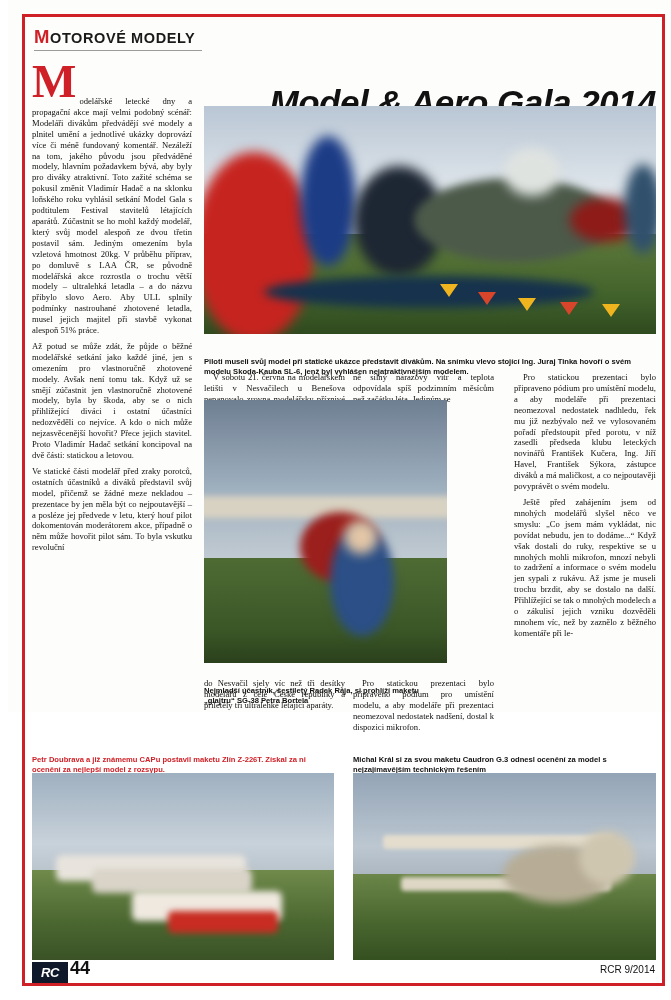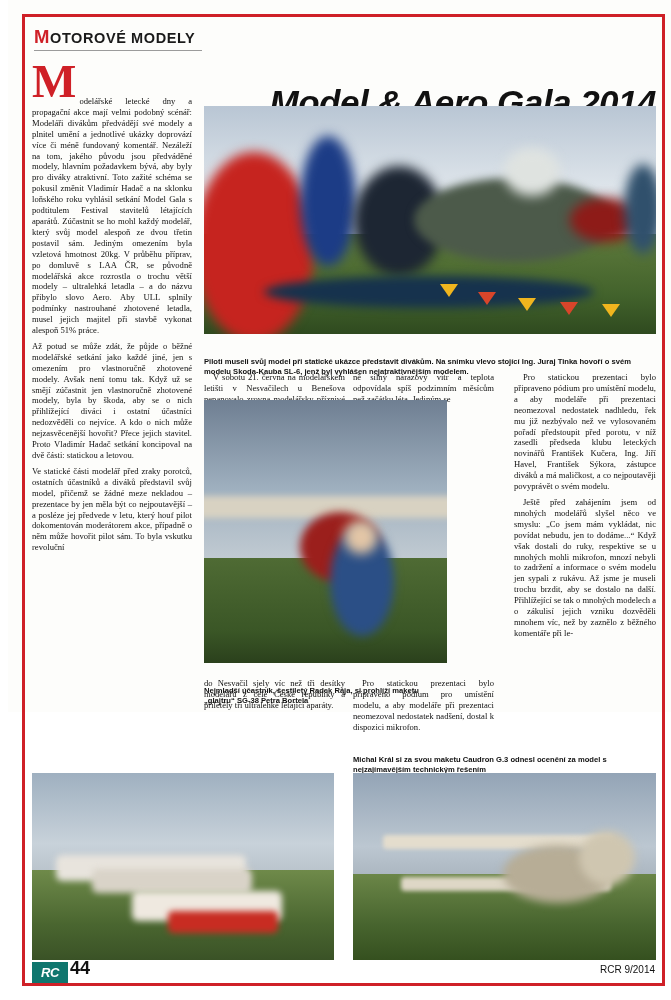--- a/index.html
+++ b/index.html
@@ -168,21 +168,21 @@
   #col2-lower { left: 196px; top: 678px; width: 141px; }
   #col3-upper { left: 345px; top: 372px; width: 141px; }
   #col3-lower { left: 345px; top: 678px; width: 141px; }
   #col4 { left: 506px; top: 372px; width: 142px; }
 
   
   .rc-logo {
     position: absolute;
     left: 24px; top: 962px;
     width: 36px; height: 21px;
-    background: #0f766e;
+    background: #0f172a;
     color: #fff;
     font-family: "Liberation Sans", sans-serif;
     font-weight: bold;
     font-style: italic;
     font-size: 13px;
     line-height: 21px;
     text-align: center;
     letter-spacing: -0.5px;
   }
   .page-number {
@@ -279,20 +279,21 @@
   <div class="caption" id="cap-mid">Nejmladší účastník, šestiletý Radek Rája, si prohlíží maketu „glajtru“ SG-38 Petra Bortela</div>
 
   <div class="col" id="col2-lower">
     <p>do Nesvačil sjely víc než tři desítky modelářů z celé České republiky a přiletěly tři ultralehké létající aparáty.</p>
   </div>
 
   <div class="col" id="col3-lower">
     <p class="ind">Pro statickou prezentaci bylo připraveno pódium pro umístění modelu, a aby modeláře při prezentaci neomezoval nedostatek nadšení, dostal k dispozici mikrofon.</p>
   </div>
 
+  <div class="caption" id="cap-bl">Petr Doubrava a již známemu CAPu postavil maketu Zlín Z-226T. Získal za ni ocenění za nejlepší model z rozsypu.</div>
   <div class="caption" id="cap-br">Michal Král si za svou maketu Caudron G.3 odnesl ocenění za model s nejzajímavějším technickým řešením</div>
 
   <div class="photo" id="photo-bl">
     <div class="sky" style="height:54%; background:linear-gradient(#9fb0c0, #c8d2da 70%, #b9c3cb);"></div>
     <div class="ground" style="height:48%; background:linear-gradient(#6f8a4a, #4a6630 60%, #3a5226);"></div>
     <div class="blur" style="left:24px; top:82px; width:190px; height:26px; background:#e8e4dd; filter:blur(3px); border-radius:6px;"></div>
     <div class="blur" style="left:60px; top:96px; width:160px; height:24px; background:#d9d3c8; filter:blur(3px); border-radius:6px;"></div>
     <div class="blur" style="left:100px; top:118px; width:150px; height:30px; background:#efe9e0; filter:blur(3px); border-radius:6px;"></div>
     <div class="blur" style="left:136px; top:138px; width:110px; height:22px; background:#c82c22; filter:blur(3px); border-radius:5px;"></div>
   </div>

